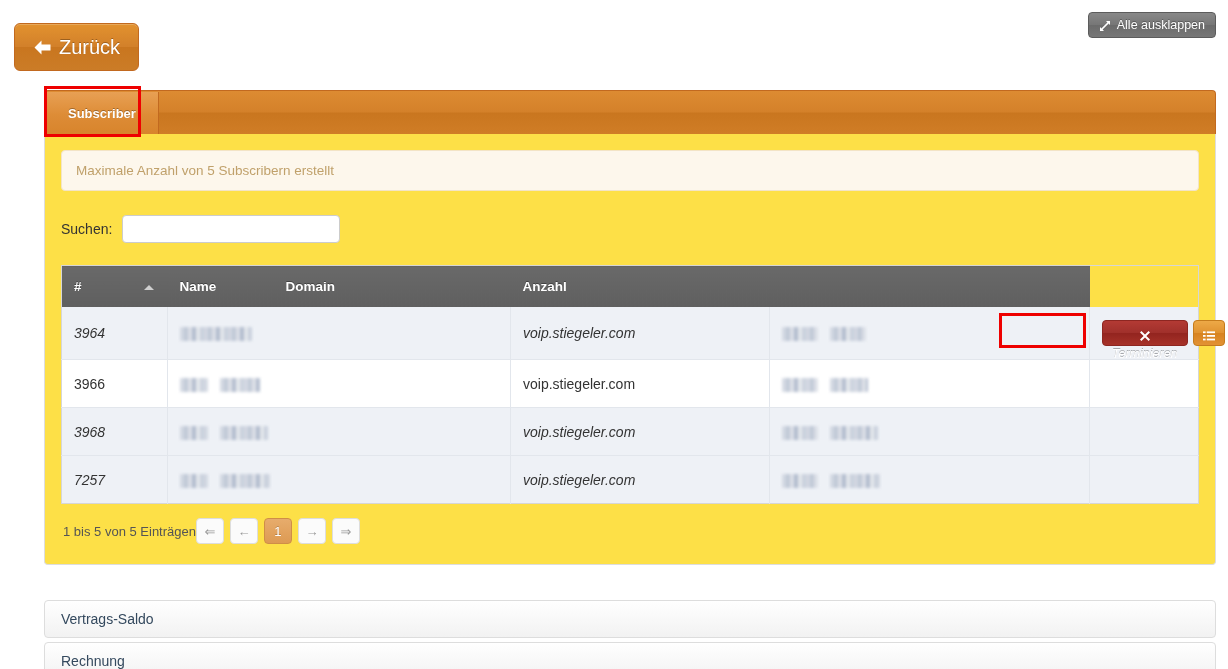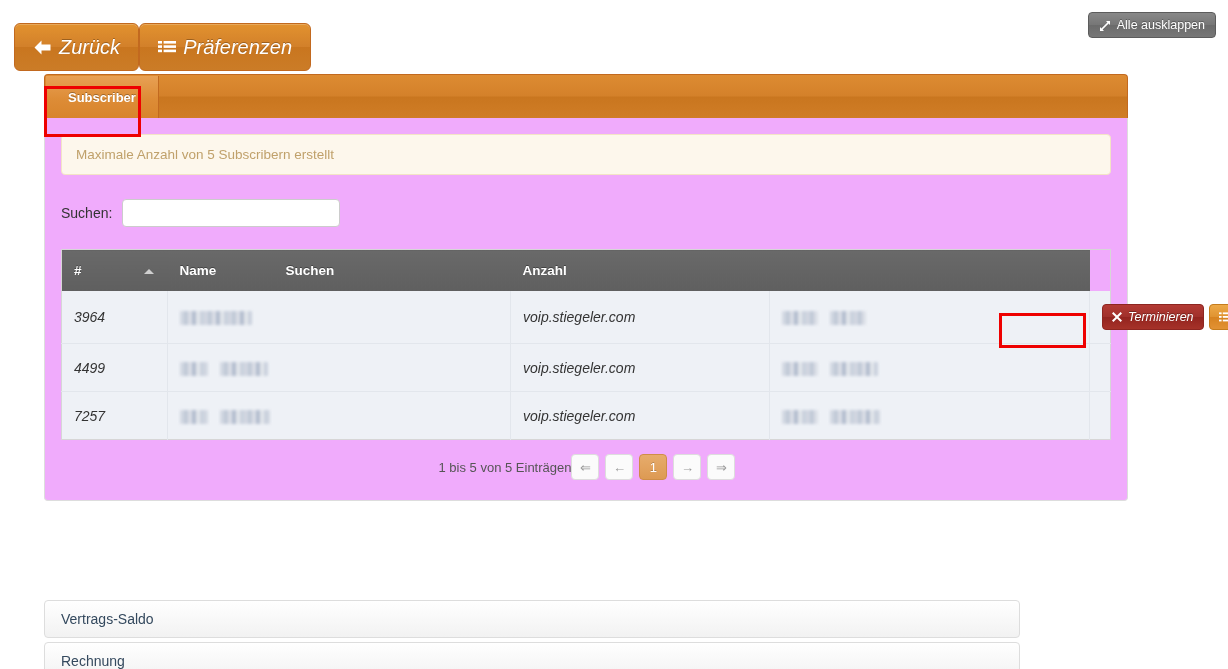--- a/index.html
+++ b/index.html
@@ -10,21 +10,21 @@
     font-family: "Liberation Sans", sans-serif;
     font-size: 13px;
     color: #333333;
     overflow: hidden;
   }
 
   
   .toolbar {
     position: absolute;
     left: 14px; top: 23px;
-    display: flex;  font-style: italic;
+    display: flex; gap: 8px;
   }
   .btn-orange {
     display: inline-flex; align-items: center; gap: 7px;
     height: 48px;
     padding: 0 18px;
     border: 1px solid #c2691f;
     border-radius: 6px;
     background: linear-gradient(to bottom, #e2922f 0%, #d2802a 50%, #c9761f 51%, #cb7c27 100%);
     color: #ffffff;
     font-size: 20px;
@@ -48,22 +48,22 @@
     color: #ffffff;
     font-size: 12.5px;
     cursor: pointer;
     text-shadow: 0 -1px 0 rgba(0,0,0,.3);
     white-space: nowrap;
   }
 
   
   .panel {
     position: absolute;
-    left: 44px; top: 74px;
-    width: 1084px;
+    left: 44px; top: 90px;
+    width: 1172px;
   }
   .tabbar {
     position: relative;
     height: 44px;
     border-radius: 4px 4px 0 0;
     background: linear-gradient(to bottom, #dd8b32 0%, #d4812a 48%, #c9761f 52%, #d07d26 100%);
     border: 1px solid #c2691f;
     border-bottom: none;
     overflow: hidden;
   }
@@ -79,21 +79,21 @@
     font-size: 13px;
     text-shadow: 0 -1px 0 rgba(0,0,0,.3);
     border-right: 1px solid #c2691f;
     cursor: pointer;
     white-space: nowrap;
   }
 
   .panel-body {
     border: 1px solid #dddddd;
     border-top: none;
-    background: #f0abfc;
+    background: #fde047;
     padding: 16px;
     border-radius: 0 0 4px 4px;
   }
 
   .alert {
     margin: 0 0 24px 0;
     padding: 12px 14px;
     background: #fdf7ec;
     border: 1px solid #f3e4c6;
     border-radius: 4px;
@@ -186,41 +186,42 @@
     display: inline-flex; align-items: center; gap: 6px;
     height: 26px;
     padding: 8px 9px;
     border-radius: 4px;
     font-size: 12.5px;
     color: #ffffff;
     cursor: pointer;
     text-shadow: 0 -1px 0 rgba(0,0,0,.3);
     white-space: nowrap;
     line-height: 1;
+    flex-direction: column;
   }
   .abtn-danger {
     background: linear-gradient(to bottom, #b33a34 0%, #a0302b 50%, #93241f 51%, #a63229 100%);
     border: 1px solid #8d2621;
   }
   .abtn-warning {
     background: linear-gradient(to bottom, #eda947 0%, #e09331 50%, #d78320 51%, #e29234 100%);
     border: 1px solid #c57c1d;
   }
 
   
   .hl-box {
     position: absolute;
     border: 3px solid #ee0000;
     pointer-events: none;
     z-index: 50;
   }
 
   
   .table-footer {
-    display: flex; align-items: center; justify-content: center;
+    display: flex; align-items: center; justify-content: flex-start;
     margin-top: 14px;
     padding-bottom: 4px;
   }
   .info-text { font-size: 13px; color: #555555; padding-left: 2px; }
   .pager { display: flex; gap: 6px; }
   .pg {
     width: 28px; height: 26px;
     display: flex; align-items: center; justify-content: center;
     border: 1px solid #dddddd;
     border-radius: 4px;
@@ -234,21 +235,21 @@
     border-color: #cf8e47;
     color: #ffffff;
     font-weight: normal;
     text-shadow: 0 -1px 0 rgba(0,0,0,.2);
   }
 
   
   .acc {
     position: absolute;
     left: 44px;
-    width: 976px;
+    width: 1172px;
     height: 38px;
     border: 1px solid #dddddd;
     border-radius: 4px;
     background: linear-gradient(to bottom, #ffffff 0%, #f2f2f2 100%);
     display: flex; align-items: center;
     padding: 0 16px;
     font-size: 14px;
     color: #34495e;
     cursor: pointer;
   }
@@ -258,33 +259,20 @@
 <body>
 
 <div class="toolbar">
   <div class="btn-orange">
     <span class="ico">
       <svg class="svgico" width="19" height="17" viewBox="0 0 19 17" aria-hidden="true">
         <path d="M8.5 1.5 L1.5 8.5 L8.5 15.5 L8.5 11.5 L17.5 11.5 L17.5 5.5 L8.5 5.5 Z" fill="#ffffff"></path>
       </svg>
     </span>
     <span>Zurück</span>
-  </div>
-  <div class="btn-orange">
-    <span class="ico">
-      <svg class="svgico" width="18" height="16" viewBox="0 0 18 16" aria-hidden="true">
-        <rect x="0" y="1" width="4" height="2.6" fill="#ffffff"></rect>
-        <rect x="5.6" y="1" width="12.4" height="2.6" fill="#ffffff"></rect>
-        <rect x="0" y="5.3" width="4" height="2.6" fill="#ffffff"></rect>
-        <rect x="5.6" y="5.3" width="12.4" height="2.6" fill="#ffffff"></rect>
-        <rect x="0" y="9.6" width="4" height="2.6" fill="#ffffff"></rect>
-        <rect x="5.6" y="9.6" width="12.4" height="2.6" fill="#ffffff"></rect>
-      </svg>
-    </span>
-    <span>Präferenzen</span>
   </div>
 </div>
 
 <div class="btn-collapse-all">
   <span>
     <svg class="svgico" width="12" height="12" viewBox="0 0 12 12" aria-hidden="true">
       <path d="M11 1 L7 1 L8.4 2.4 L2.4 8.4 L1 7 L1 11 L5 11 L3.6 9.6 L9.6 3.6 L11 5 Z" fill="#ffffff"></path>
     </svg>
   </span>
   <span>Alle ausklappen</span>
@@ -320,21 +308,21 @@
       <thead>
         <tr>
           <th class="sorted">
             <span>#</span>
             <span class="sort-caret"></span>
           </th>
           <th colspan="1">
             <span>Name</span>
           </th>
           <th>
-            <span>Suchen</span>
+            <span>Domain</span>
           </th>
           <th>
             <span>Anzahl</span>
           </th>
           <th>
             <span></span>
           </th>
         </tr>
       </thead>
       <tbody>
@@ -370,23 +358,36 @@
                     <rect x="3.8" y="7.6" width="8.2" height="1.8" fill="#ffffff"></rect>
                   </svg>
                 </span>
 
               </span>
 
             </div>
           </td>
         </tr>
 
+        <tr class="even">
+          <td>3966</td>
+          <td colspan="2">
+            <span class="redact" style="width:28px"></span>
+            <span class="redact" style="width:40px"></span>
+          </td>
+          <td>voip.stiegeler.com</td>
+          <td>
+            <span class="redact" style="width:36px"></span>
+            <span class="redact" style="width:38px"></span>
+          </td>
+          <td></td>
+        </tr>
 
         <tr class="odd">
-          <td>4499</td>
+          <td>3968</td>
           <td colspan="2">
             <span class="redact" style="width:28px"></span>
             <span class="redact" style="width:48px"></span>
           </td>
           <td>voip.stiegeler.com</td>
           <td>
             <span class="redact" style="width:36px"></span>
             <span class="redact" style="width:48px"></span>
           </td>
           <td></td>

